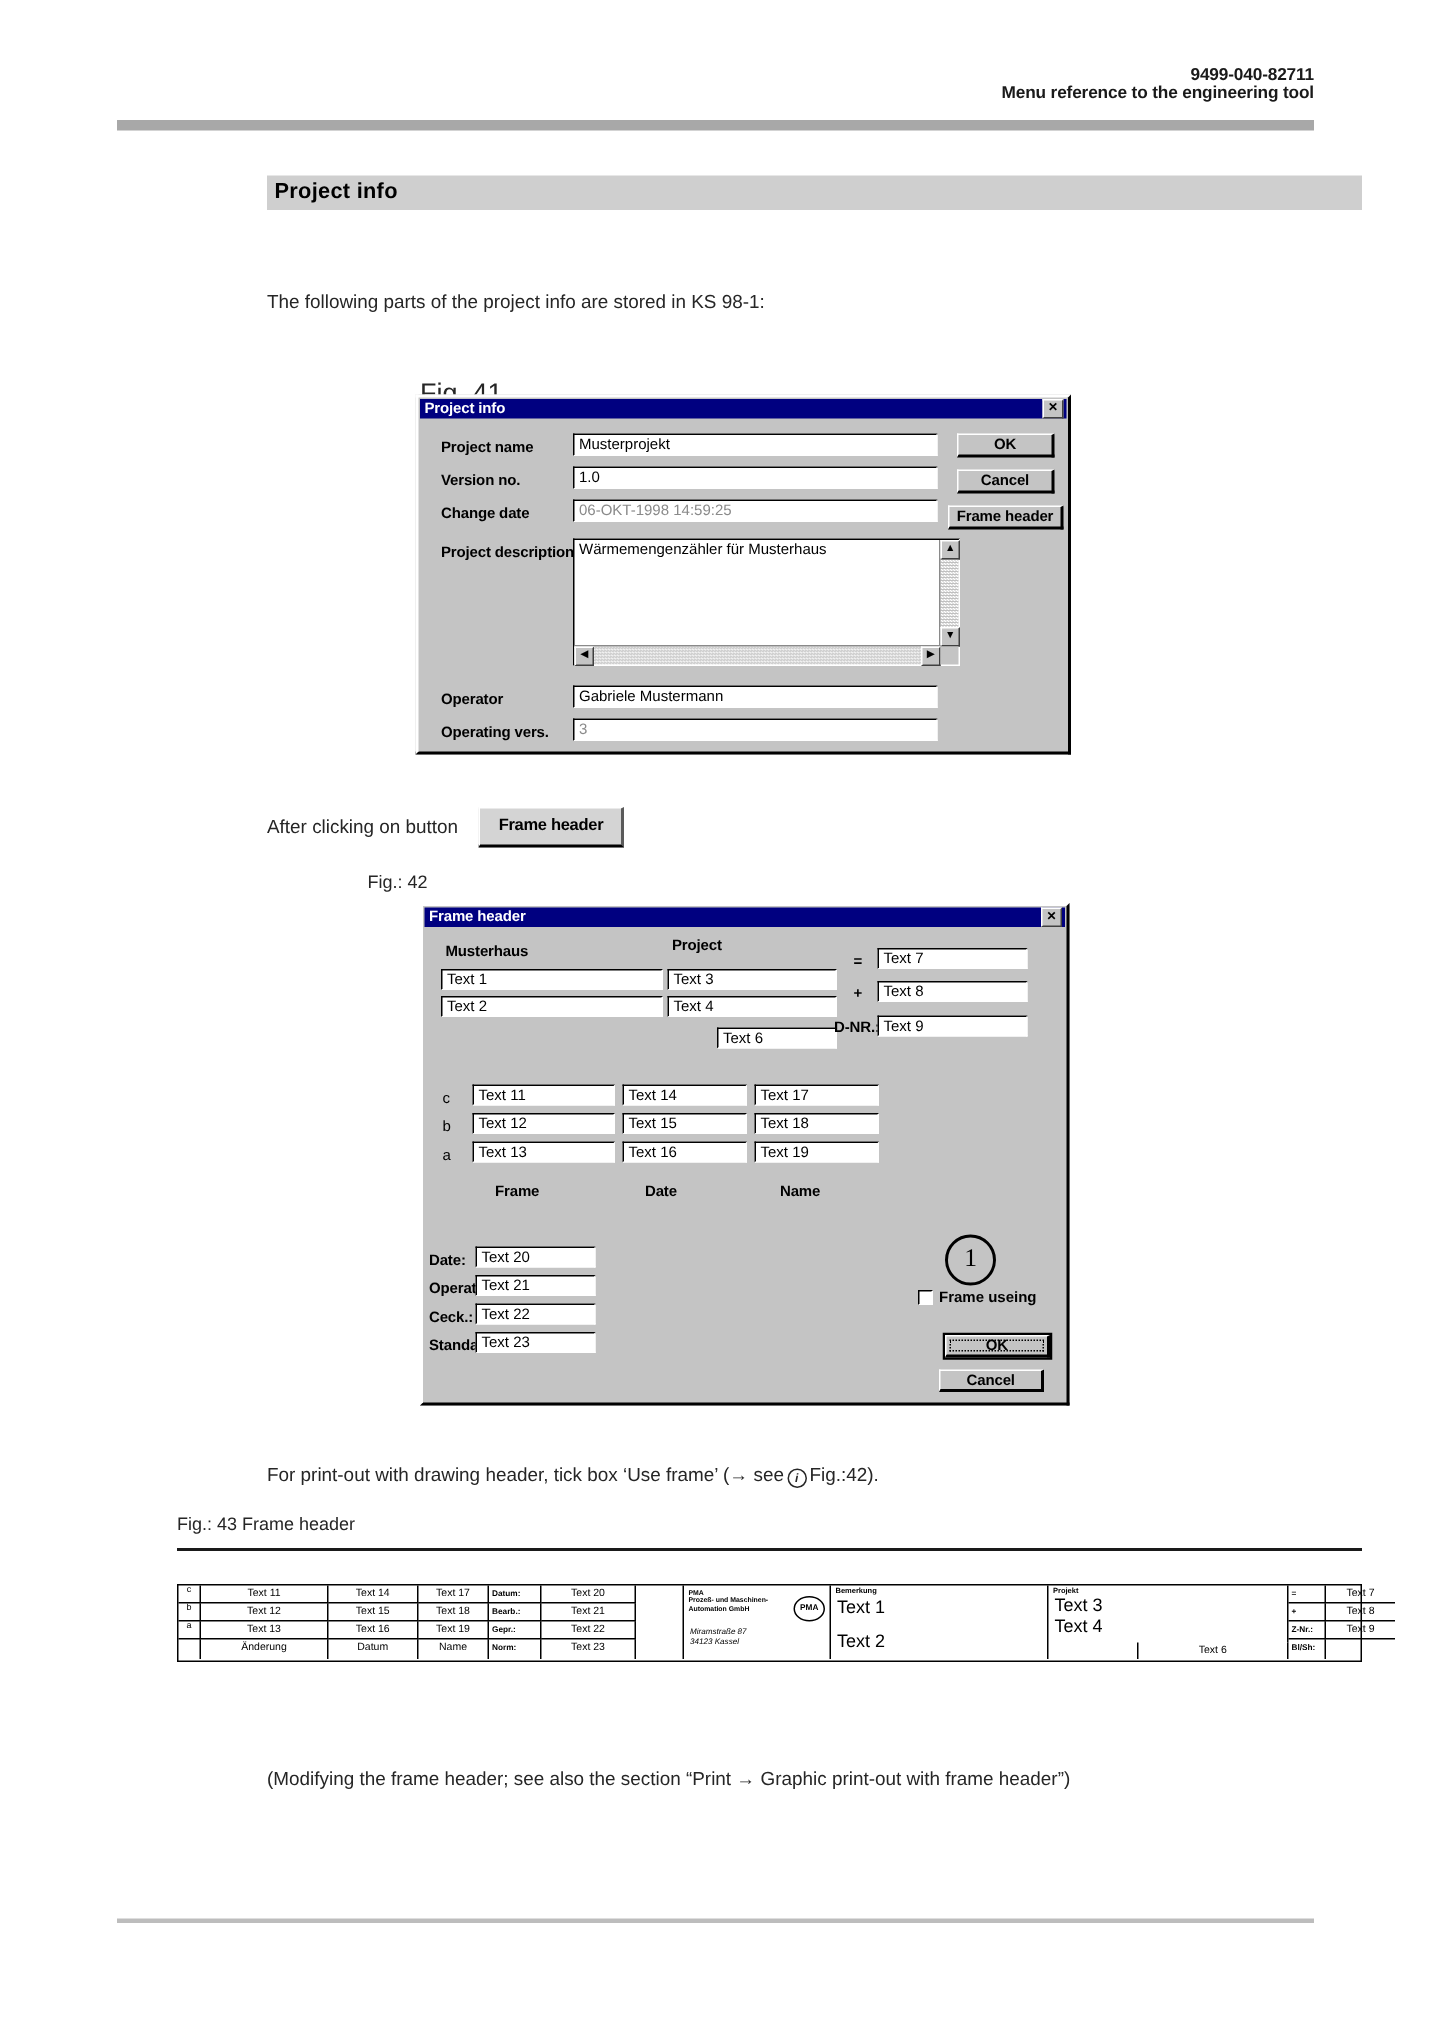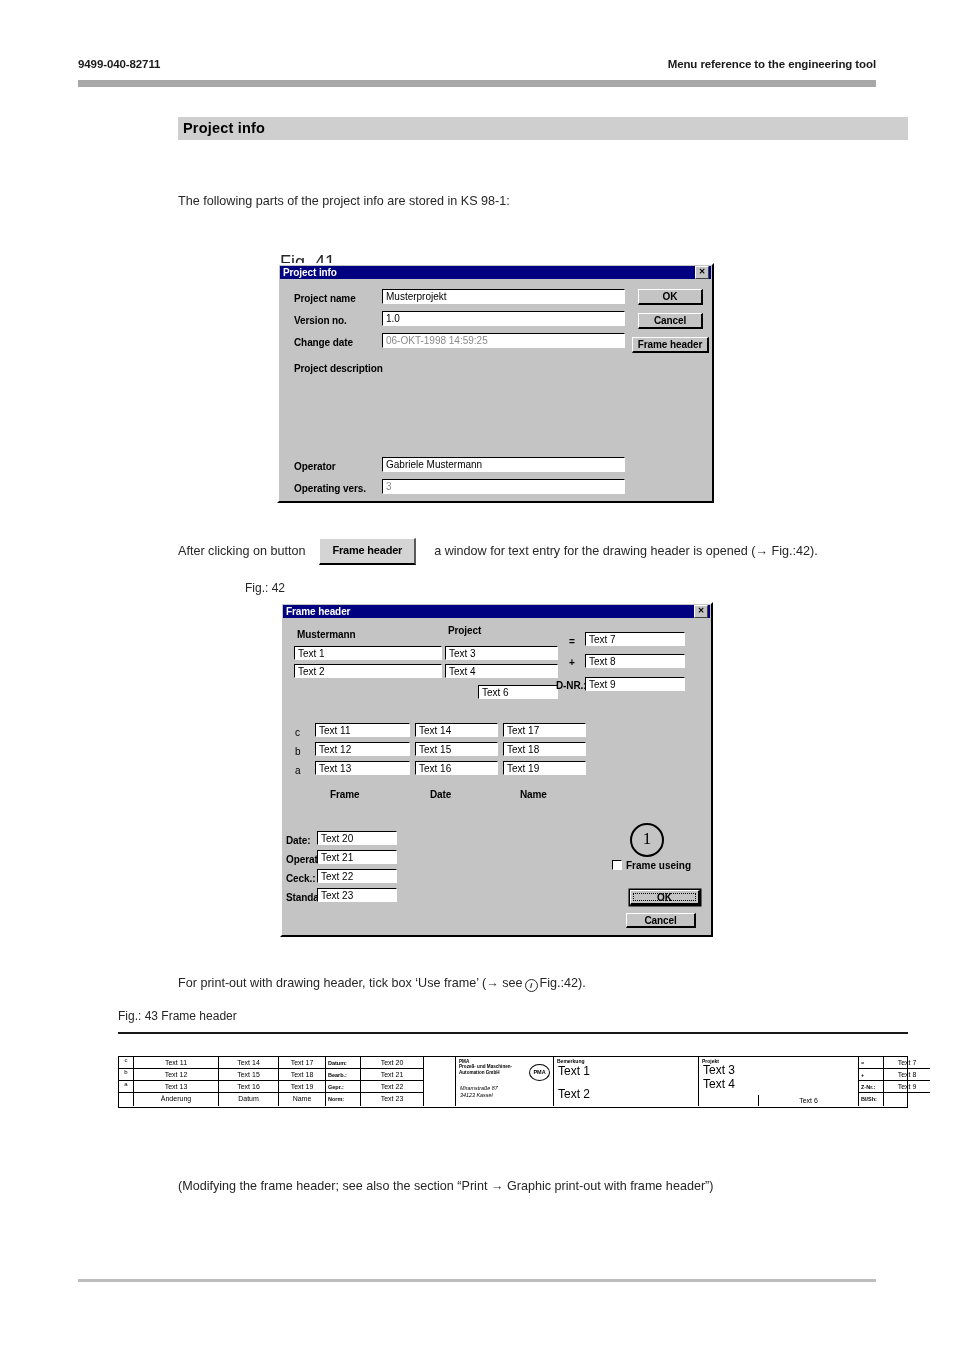--- a/index.html
+++ b/index.html
@@ -16,28 +16,29 @@
     overflow: hidden;
   }
   .page {
     position: absolute;
     inset: 0;
   }
 
   
   .doc-header {
     position: absolute;
-    left: 78px; top: 58px;
+    left: 78px; top: 44px;
     width: 798px;
     display: flex;
     justify-content: space-between;
     align-items: flex-end;
     font-size: 11.5px;
     font-weight: bold;
     letter-spacing: -0.1px;
+    flex-direction: column;
   }
   .header-rule {
     position: absolute;
     left: 78px; top: 80px;
     width: 798px; height: 7px;
     background: #a8a8a8;
   }
 
   
   .section-band {
@@ -366,47 +367,58 @@
     <div class="lbl" style="left:15px; top:28px;">Project name</div>
     <div class="fld" style="left:103px; top:24px; width:243px; height:15px;">Musterprojekt</div>
 
     <div class="lbl" style="left:15px; top:50px;">Version no.</div>
     <div class="fld" style="left:103px; top:46px; width:243px; height:15px;">1.0</div>
 
     <div class="lbl" style="left:15px; top:72px;">Change date</div>
     <div class="fld dim" style="left:103px; top:68px; width:243px; height:15px;">06-OKT-1998 14:59:25</div>
 
     <div class="lbl" style="left:15px; top:98px;">Project description</div>
+    <div class="ta-wrap" style="left:103px; top:94px; width:258px; height:85px;">
+      <div class="ta-text">Wärmemengenzähler für Musterhaus</div>
+      <div class="sb-v">
+        <div class="arrow" style="left:0; top:0;">▲</div>
+        <div class="arrow" style="left:0; bottom:0;">▼</div>
+      </div>
+      <div class="sb-h">
+        <div class="arrow" style="left:0; top:0;">◀</div>
+        <div class="arrow" style="right:0; top:0;">▶</div>
+      </div>
+      <div class="sb-corner"></div>
+    </div>
 
     <div class="lbl" style="left:15px; top:196px;">Operator</div>
     <div class="fld" style="left:103px; top:192px; width:243px; height:15px;">Gabriele Mustermann</div>
 
     <div class="lbl" style="left:15px; top:218px;">Operating vers.</div>
     <div class="fld dim" style="left:103px; top:214px; width:243px; height:15px;">3</div>
 
     <div class="btn" style="left:359px; top:24px; width:65px; height:16px;">OK</div>
     <div class="btn" style="left:359px; top:48px; width:65px; height:16px;">Cancel</div>
     <div class="btn" style="left:353px; top:72px; width:77px; height:16px;">Frame header</div>
   </div>
 
   <div class="para p-after">
     <span class="txt-a">After clicking on button</span>
     <span class="btn-inline">Frame header</span>
-    <span class="txt-b">a window for text entry for the drawing header is opened  (→ Fig.:42).</span>
   </div>
 
   <div class="para fig42">Fig.: 42</div>
 
   <div class="win" style="left:280px; top:602px; width:433px; height:335px;">
     <div class="titlebar">
       <div class="tt">Frame header</div>
       <div class="closebtn">✕</div>
     </div>
 
-    <div class="lbl" style="left:15px; top:25px;">Mustermann</div>
+    <div class="lbl" style="left:15px; top:25px;">Musterhaus</div>
     <div class="lbl" style="left:166px; top:21px;">Project</div>
 
     <div class="fld" style="left:12px; top:42px; width:148px; height:14px;">Text 1</div>
     <div class="fld" style="left:12px; top:60px; width:148px; height:14px;">Text 2</div>
 
     <div class="fld" style="left:163px; top:42px; width:113px; height:14px;">Text 3</div>
     <div class="fld" style="left:163px; top:60px; width:113px; height:14px;">Text 4</div>
     <div class="fld" style="left:196px; top:81px; width:80px; height:14px;">Text 6</div>
 
     <div class="lbl" style="left:287px; top:32px;">=</div>

